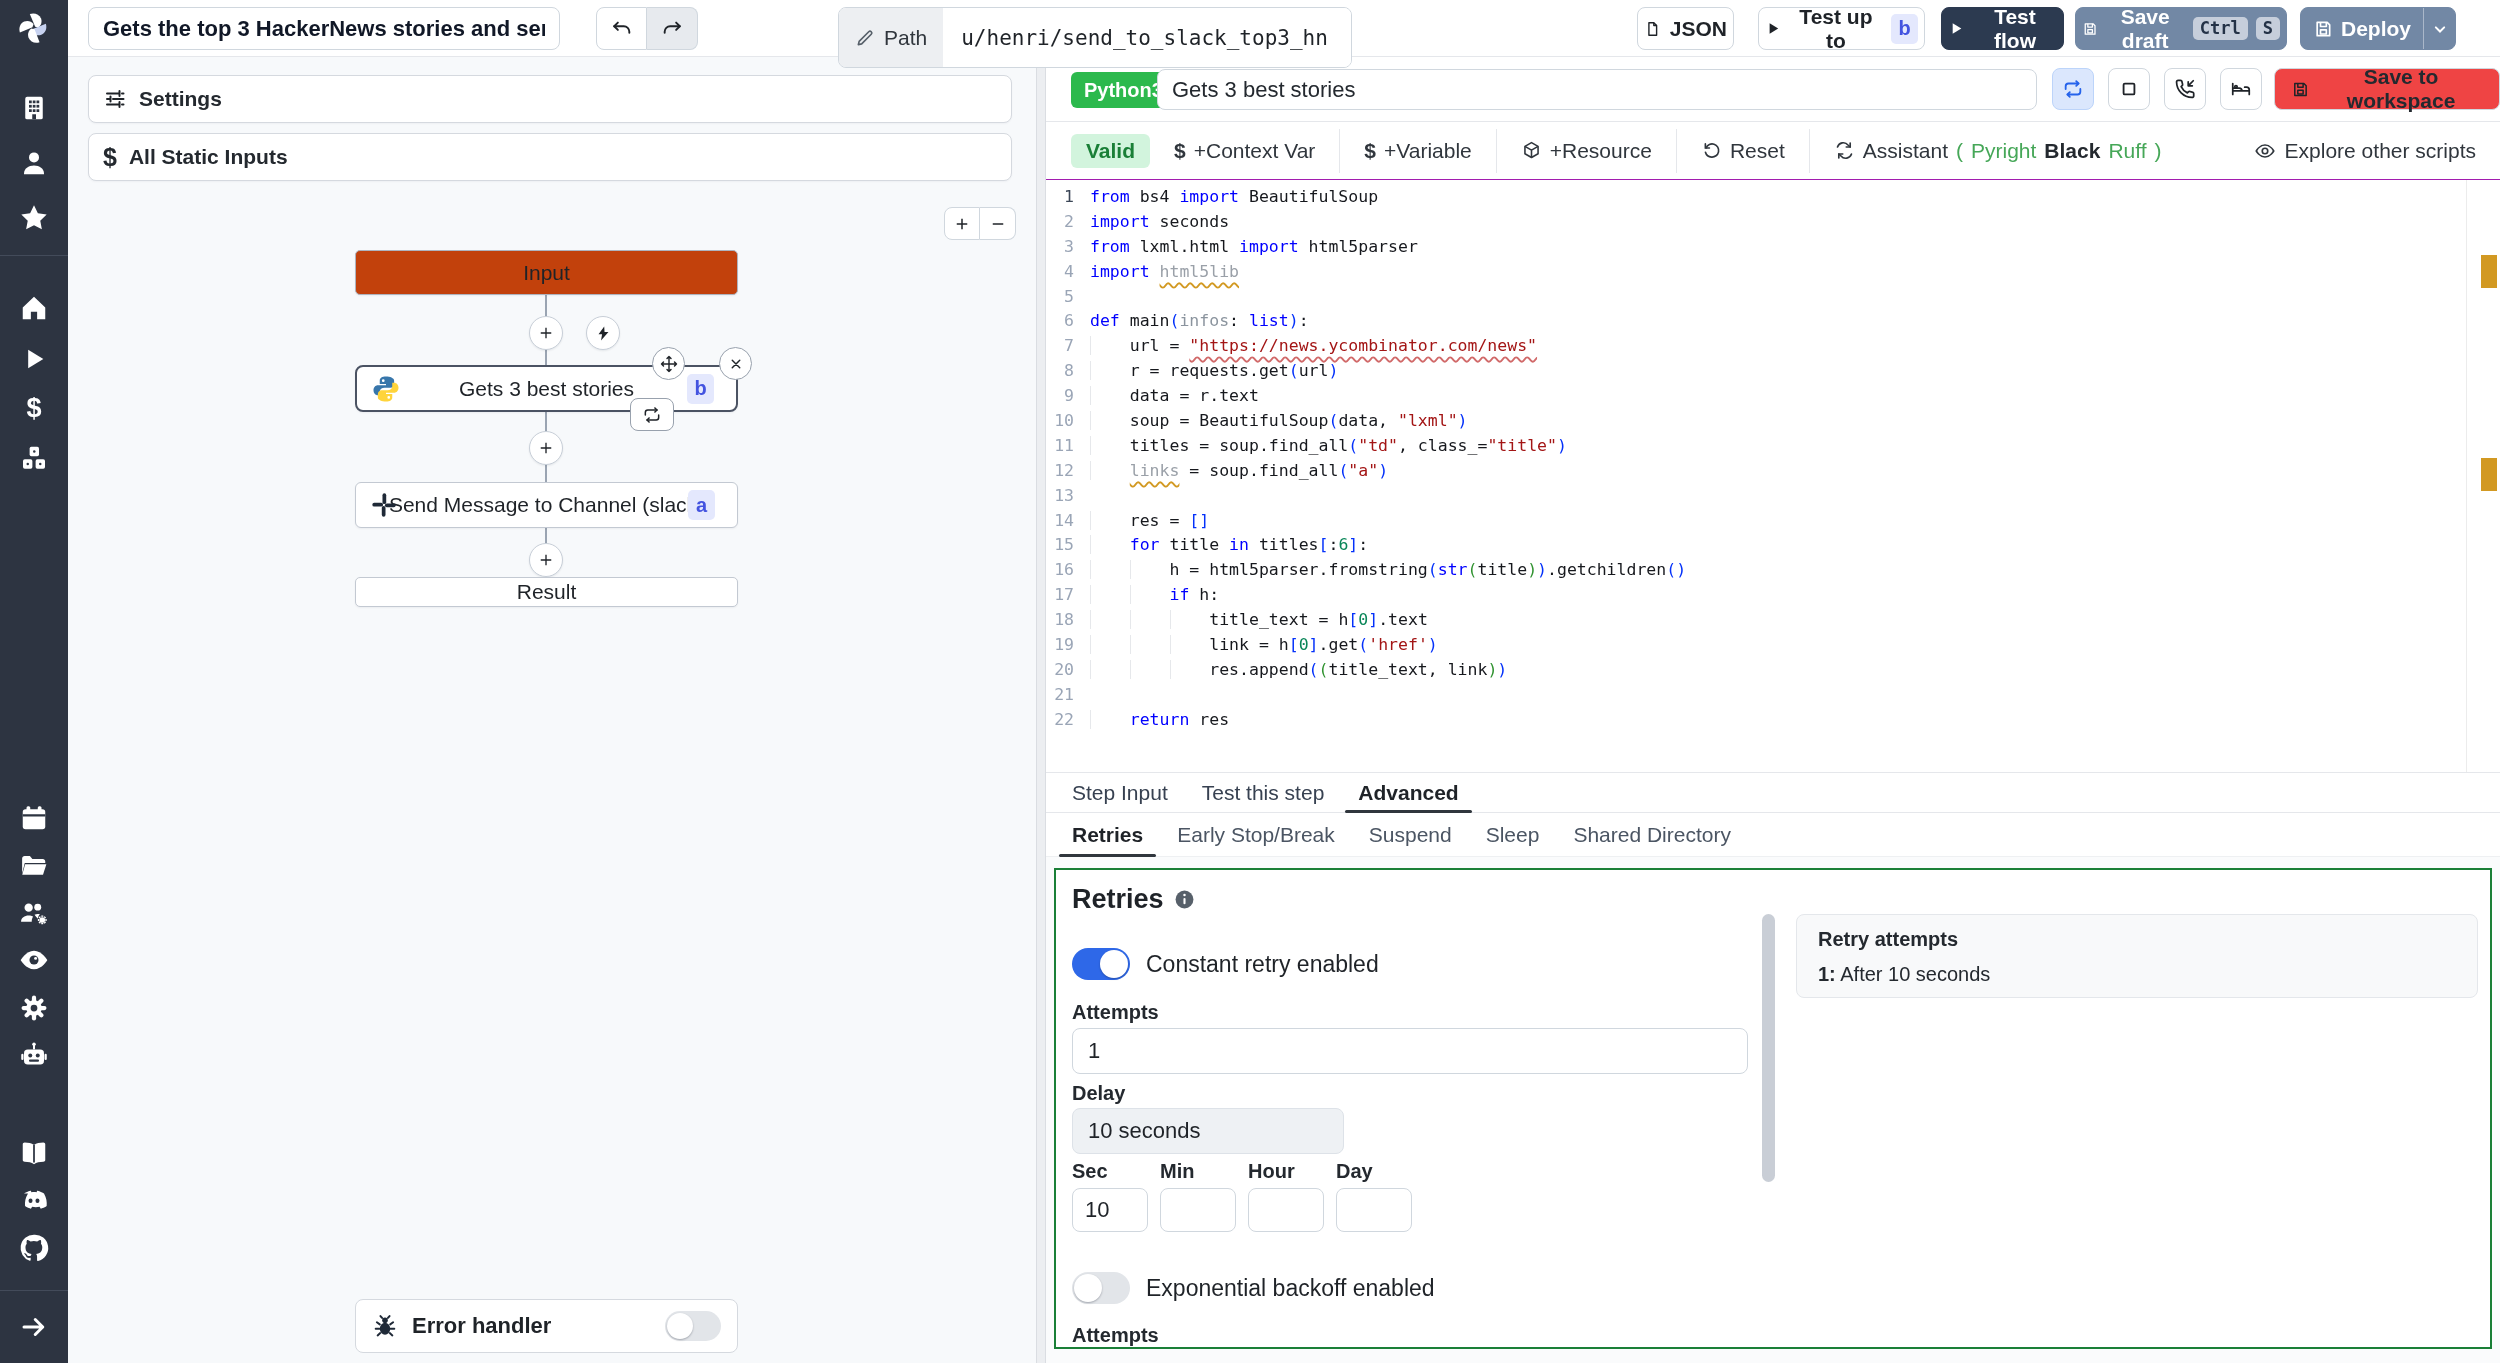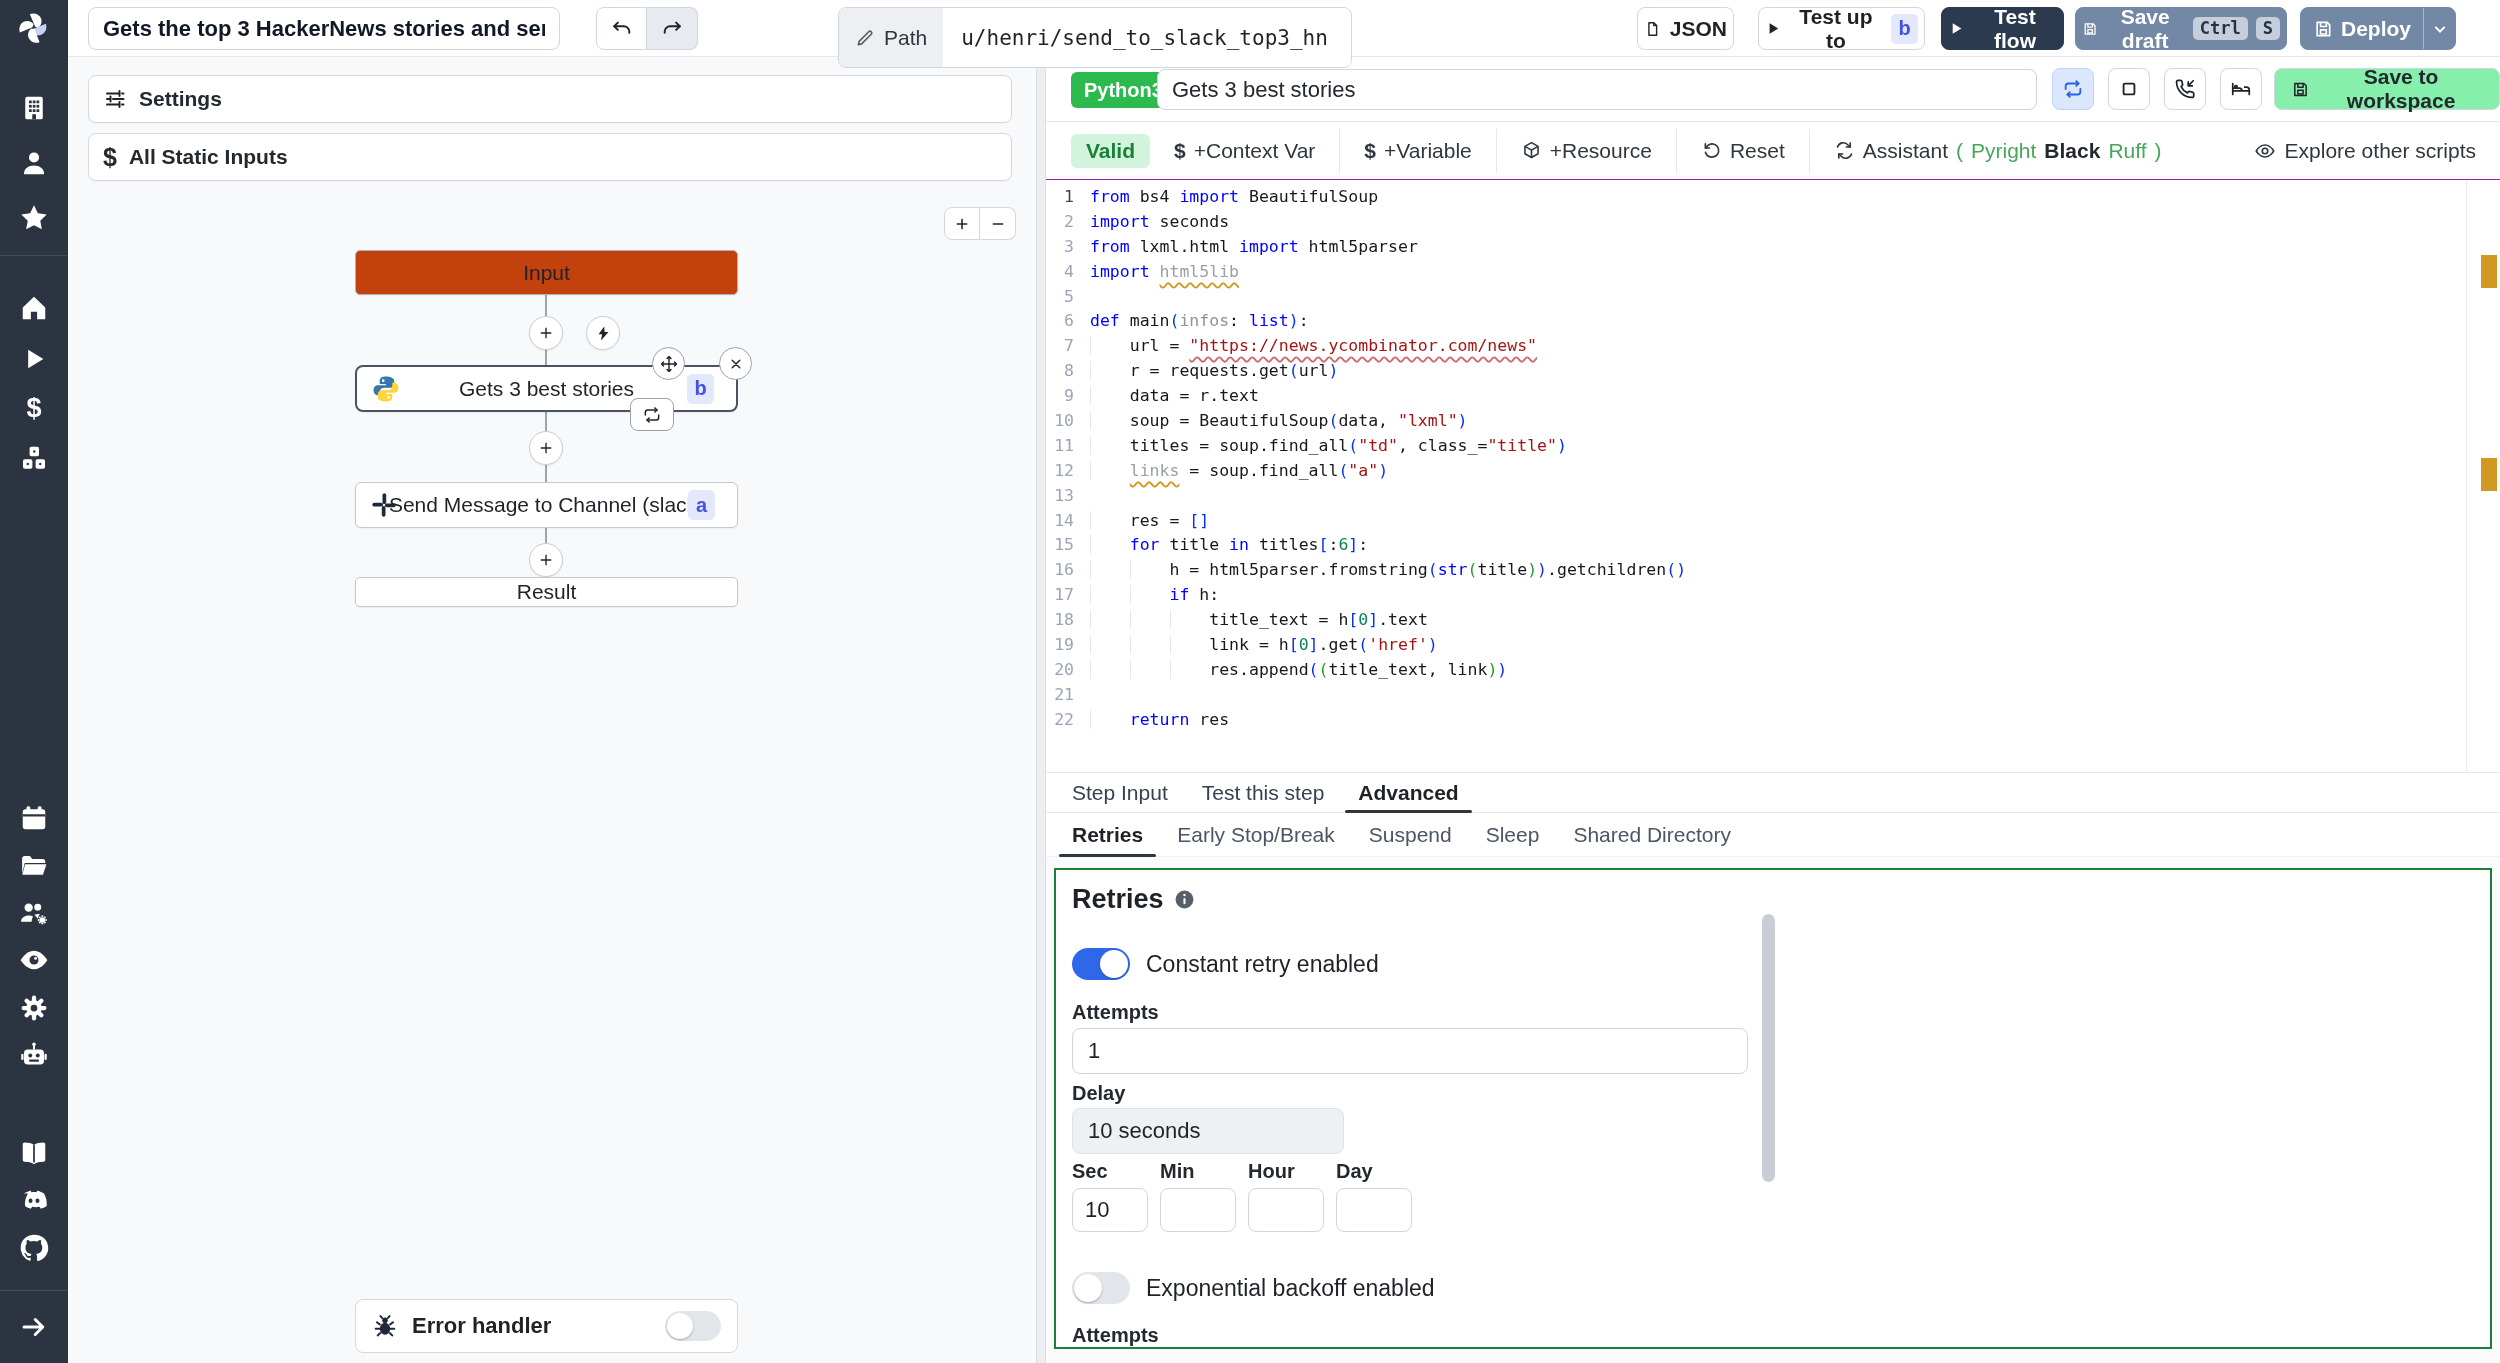--- a/index.html
+++ b/index.html
@@ -86,21 +86,21 @@
   .editor{position:absolute;left:1046px;top:57px;width:1454px;height:1306px;background:#fff;}
   .ed-header{position:absolute;left:0;top:0;right:0;height:65px;border-bottom:1px solid #e5e7eb;}
   .lang-badge{position:absolute;left:25px;top:15px;height:36px;display:flex;align-items:center;padding:0 13px;
               background:#2cb94d;color:#fff;font-weight:700;font-size:20px;border-radius:6px;}
   .step-title{position:absolute;left:111px;top:12px;width:880px;height:41px;border:1px solid #d0d7de;border-radius:8px;
               padding:0 14px;font-size:22px;color:#24292f;font-family:"Liberation Sans",sans-serif;outline:none;}
   .icbtn{position:absolute;top:11px;width:42px;height:42px;border:1px solid #d0d7de;border-radius:8px;background:#fff;
          display:flex;align-items:center;justify-content:center;cursor:pointer;}
   .icbtn.active{background:#dbe7fd;border-color:#bcd4fa;}
   .savews{position:absolute;left:1228px;top:11px;height:42px;display:flex;align-items:center;gap:10px;padding:0 16px;
-          border:1px solid #d0d7de;border-radius:8px;background:#86efac;font-size:21px;font-weight:700;color:#24292f;cursor:pointer;}
+          border:1px solid #d0d7de;border-radius:8px;background:#ef4444;font-size:21px;font-weight:700;color:#24292f;cursor:pointer;}
 
   .ed-toolbar{position:absolute;left:0;top:65px;right:0;height:58px;border-bottom:1px solid #a21caf;
               display:flex;align-items:center;font-size:21px;color:#30363d;}
   .valid-badge{margin-left:25px;background:#d2f4dd;color:#1a7f37;font-weight:700;border-radius:6px;height:34px;
                display:flex;align-items:center;padding:0 15px;}
   .tbar-item{display:flex;align-items:center;gap:8px;padding:0 24px;height:34px;cursor:pointer;font-weight:500;white-space:nowrap;}
   .tbar-sep{width:1px;height:44px;background:#e5e7eb;}
   .tool-green{color:#46a758;} .tool-dark{color:#24292f;font-weight:700;}
   .explore{position:absolute;right:24px;top:0;height:58px;display:flex;align-items:center;gap:9px;font-size:21px;color:#30363d;cursor:pointer;}
 
@@ -671,17 +671,21 @@
         <div class="row-toggle" style="top:402px;">
           <span class="toggle tg-off big-toggle">
               <span class="knob"></span>
             </span>
           <span>Exponential backoff enabled</span>
         </div>
         <div class="flabel" style="top:454px;">Attempts</div>
 
         <div class="scrollthumb"></div>
 
+        <div class="sumcard">
+          <div class="st">Retry attempts</div>
+          <div class="se"><b>1:</b> <span>After 10 seconds</span></div>
+        </div>
       </div>
     </div>
   </section>
 
 </div>
 
 </body></html>

